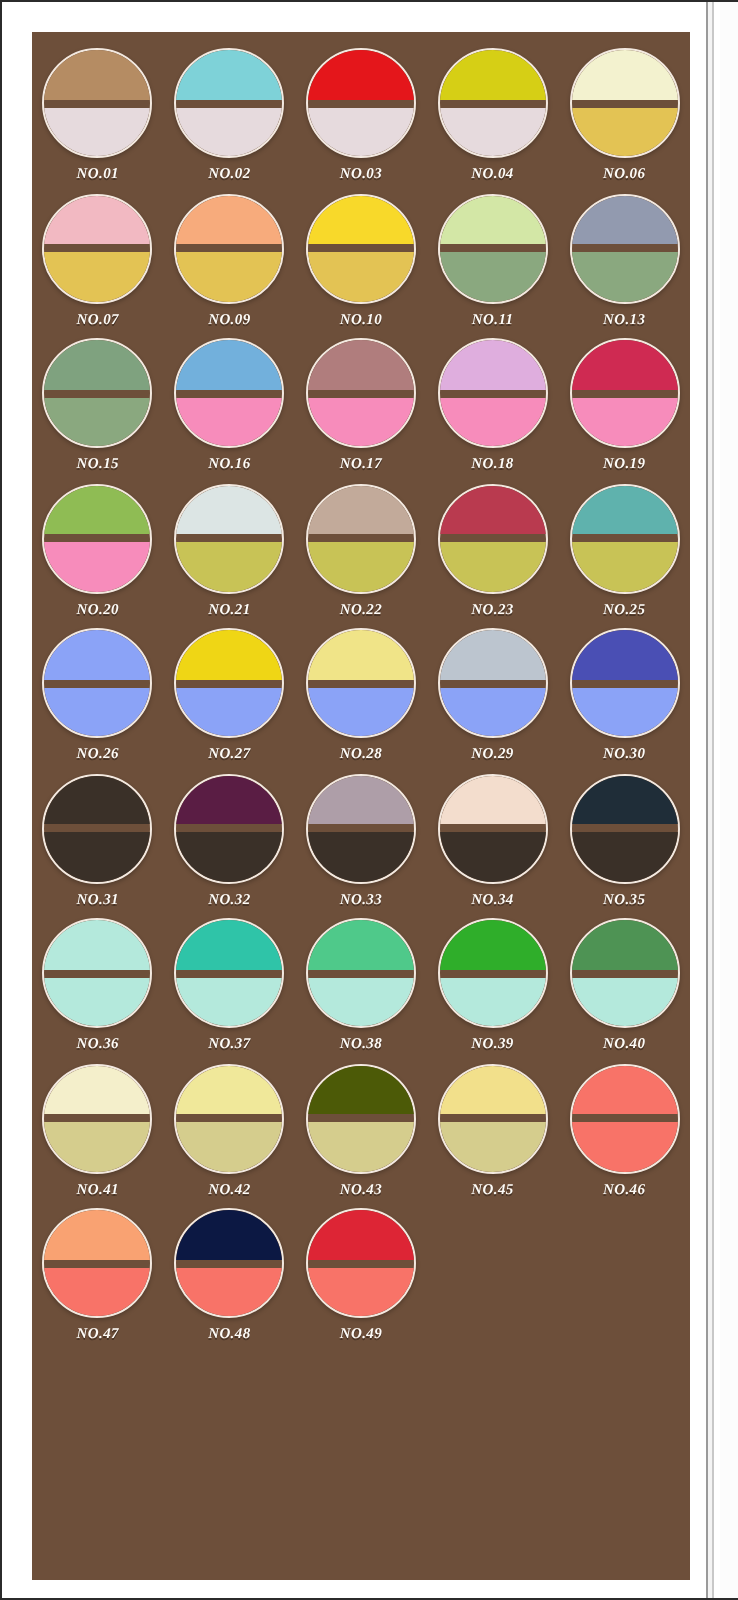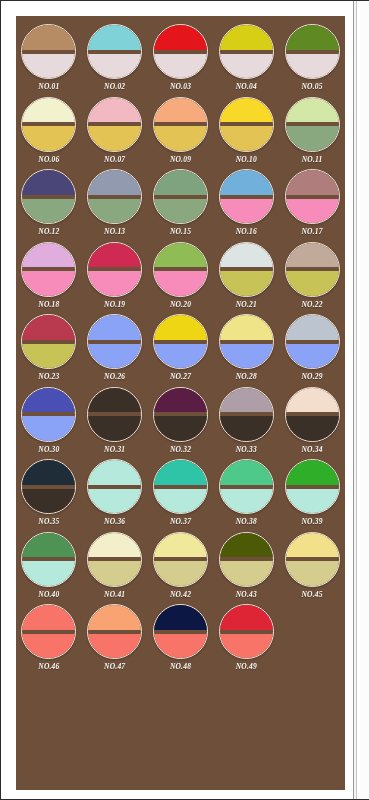--- a/index.html
+++ b/index.html
@@ -176,27 +176,20 @@
           </div>
           <div class="swatch">
             <div class="disc" style="border-color: rgb(243, 233, 224);">
               <div class="half-top" style="background: rgb(214, 207, 21);"></div>
               <div class="half-bottom" style="background: rgb(230, 218, 221);"></div>
             </div>
             <div class="label">NO.04</div>
           </div>
           <div class="swatch">
             <div class="disc" style="border-color: rgb(243, 233, 224);">
-              <div class="half-top" style="background: rgb(95, 138, 35);"></div>
-              <div class="half-bottom" style="background: rgb(230, 218, 221);"></div>
-            </div>
-            <div class="label">NO.05</div>
-          </div>
-          <div class="swatch">
-            <div class="disc" style="border-color: rgb(243, 233, 224);">
               <div class="half-top" style="background: rgb(243, 242, 207);"></div>
               <div class="half-bottom" style="background: rgb(227, 195, 84);"></div>
             </div>
             <div class="label">NO.06</div>
           </div>
           <div class="swatch">
             <div class="disc" style="border-color: rgb(243, 233, 224);">
               <div class="half-top" style="background: rgb(242, 185, 194);"></div>
               <div class="half-bottom" style="background: rgb(227, 195, 84);"></div>
             </div>
@@ -218,27 +211,20 @@
           </div>
           <div class="swatch">
             <div class="disc" style="border-color: rgb(243, 233, 224);">
               <div class="half-top" style="background: rgb(211, 231, 166);"></div>
               <div class="half-bottom" style="background: rgb(138, 168, 127);"></div>
             </div>
             <div class="label">NO.11</div>
           </div>
           <div class="swatch">
             <div class="disc" style="border-color: rgb(243, 233, 224);">
-              <div class="half-top" style="background: rgb(75, 70, 120);"></div>
-              <div class="half-bottom" style="background: rgb(138, 168, 127);"></div>
-            </div>
-            <div class="label">NO.12</div>
-          </div>
-          <div class="swatch">
-            <div class="disc" style="border-color: rgb(243, 233, 224);">
               <div class="half-top" style="background: rgb(146, 154, 175);"></div>
               <div class="half-bottom" style="background: rgb(138, 168, 127);"></div>
             </div>
             <div class="label">NO.13</div>
           </div>
           <div class="swatch">
             <div class="disc" style="border-color: rgb(243, 233, 224);">
               <div class="half-top" style="background: rgb(127, 162, 127);"></div>
               <div class="half-bottom" style="background: rgb(138, 168, 127);"></div>
             </div>
@@ -292,20 +278,27 @@
               <div class="half-bottom" style="background: rgb(200, 195, 86);"></div>
             </div>
             <div class="label">NO.22</div>
           </div>
           <div class="swatch">
             <div class="disc" style="border-color: rgb(243, 233, 224);">
               <div class="half-top" style="background: rgb(185, 58, 79);"></div>
               <div class="half-bottom" style="background: rgb(200, 195, 86);"></div>
             </div>
             <div class="label">NO.23</div>
+          </div>
+          <div class="swatch">
+            <div class="disc" style="border-color: rgb(243, 233, 224);">
+              <div class="half-top" style="background: rgb(95, 178, 173);"></div>
+              <div class="half-bottom" style="background: rgb(200, 195, 86);"></div>
+            </div>
+            <div class="label">NO.25</div>
           </div>
           <div class="swatch">
             <div class="disc" style="border-color: rgb(243, 233, 224);">
               <div class="half-top" style="background: rgb(139, 163, 247);"></div>
               <div class="half-bottom" style="background: rgb(139, 163, 247);"></div>
             </div>
             <div class="label">NO.26</div>
           </div>
           <div class="swatch">
             <div class="disc" style="border-color: rgb(243, 233, 224);">

